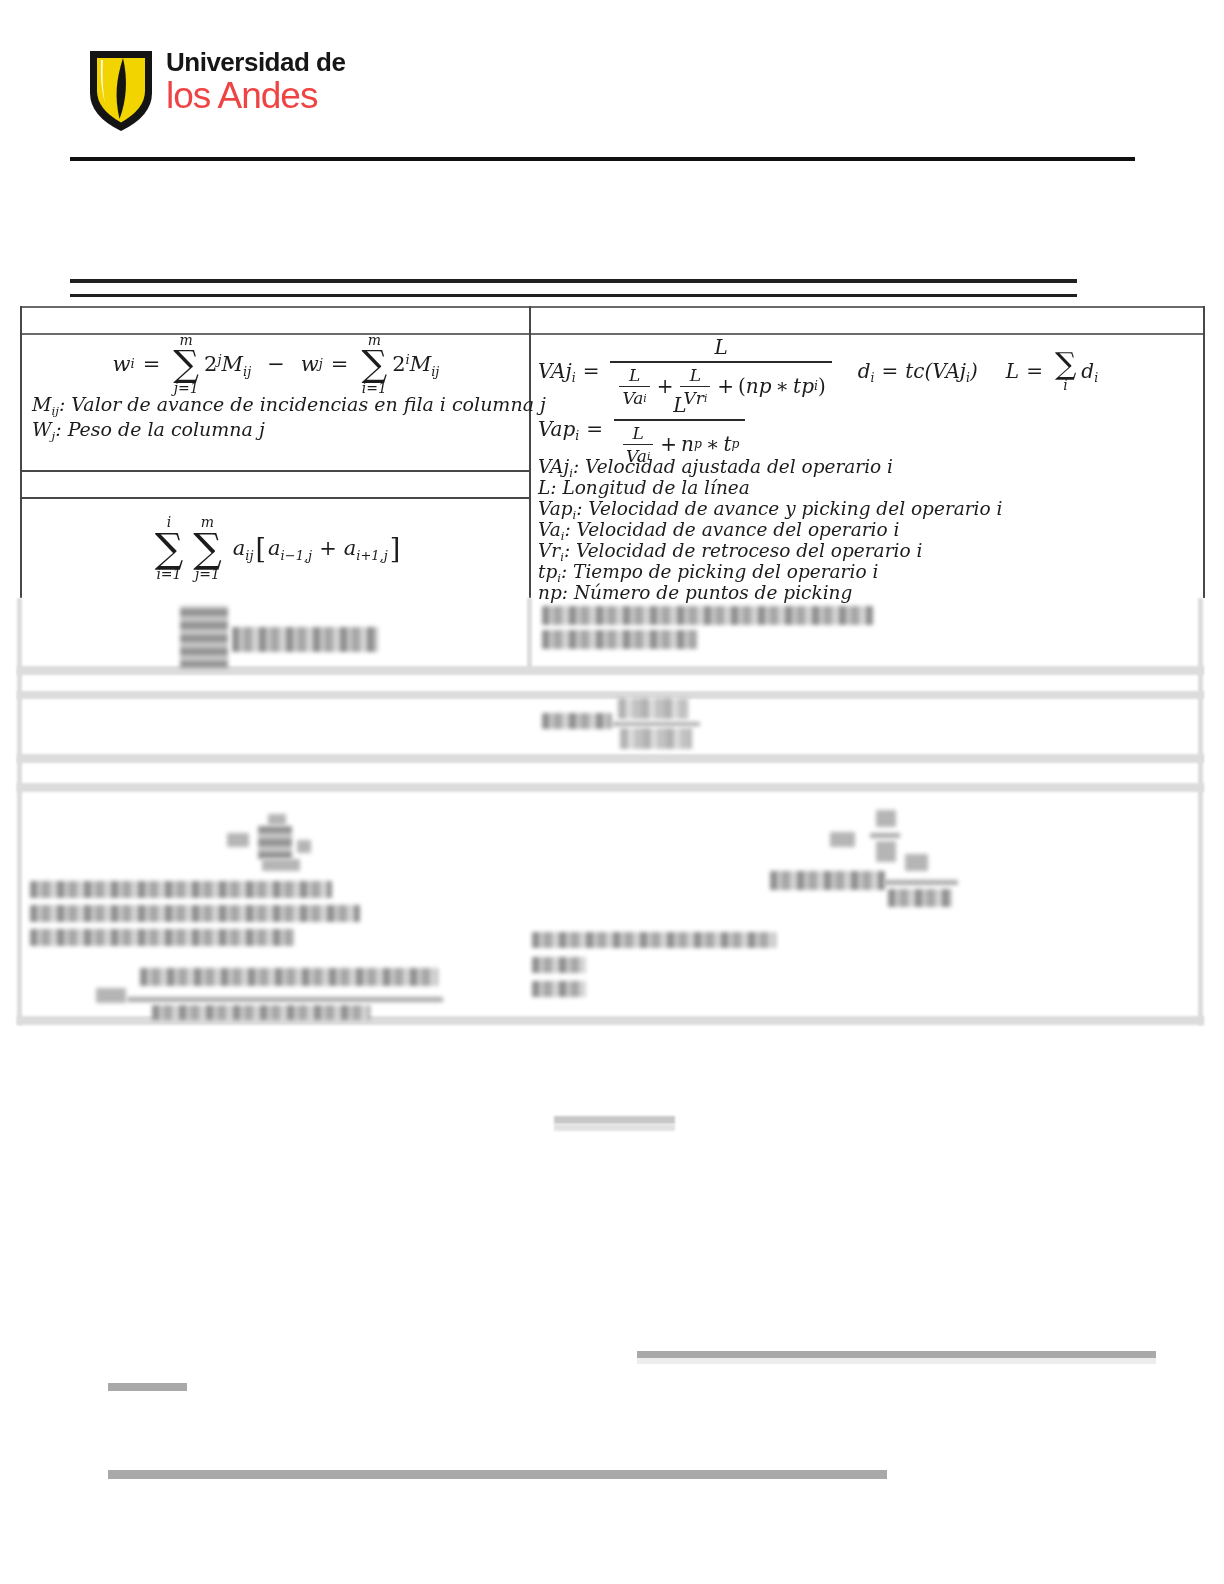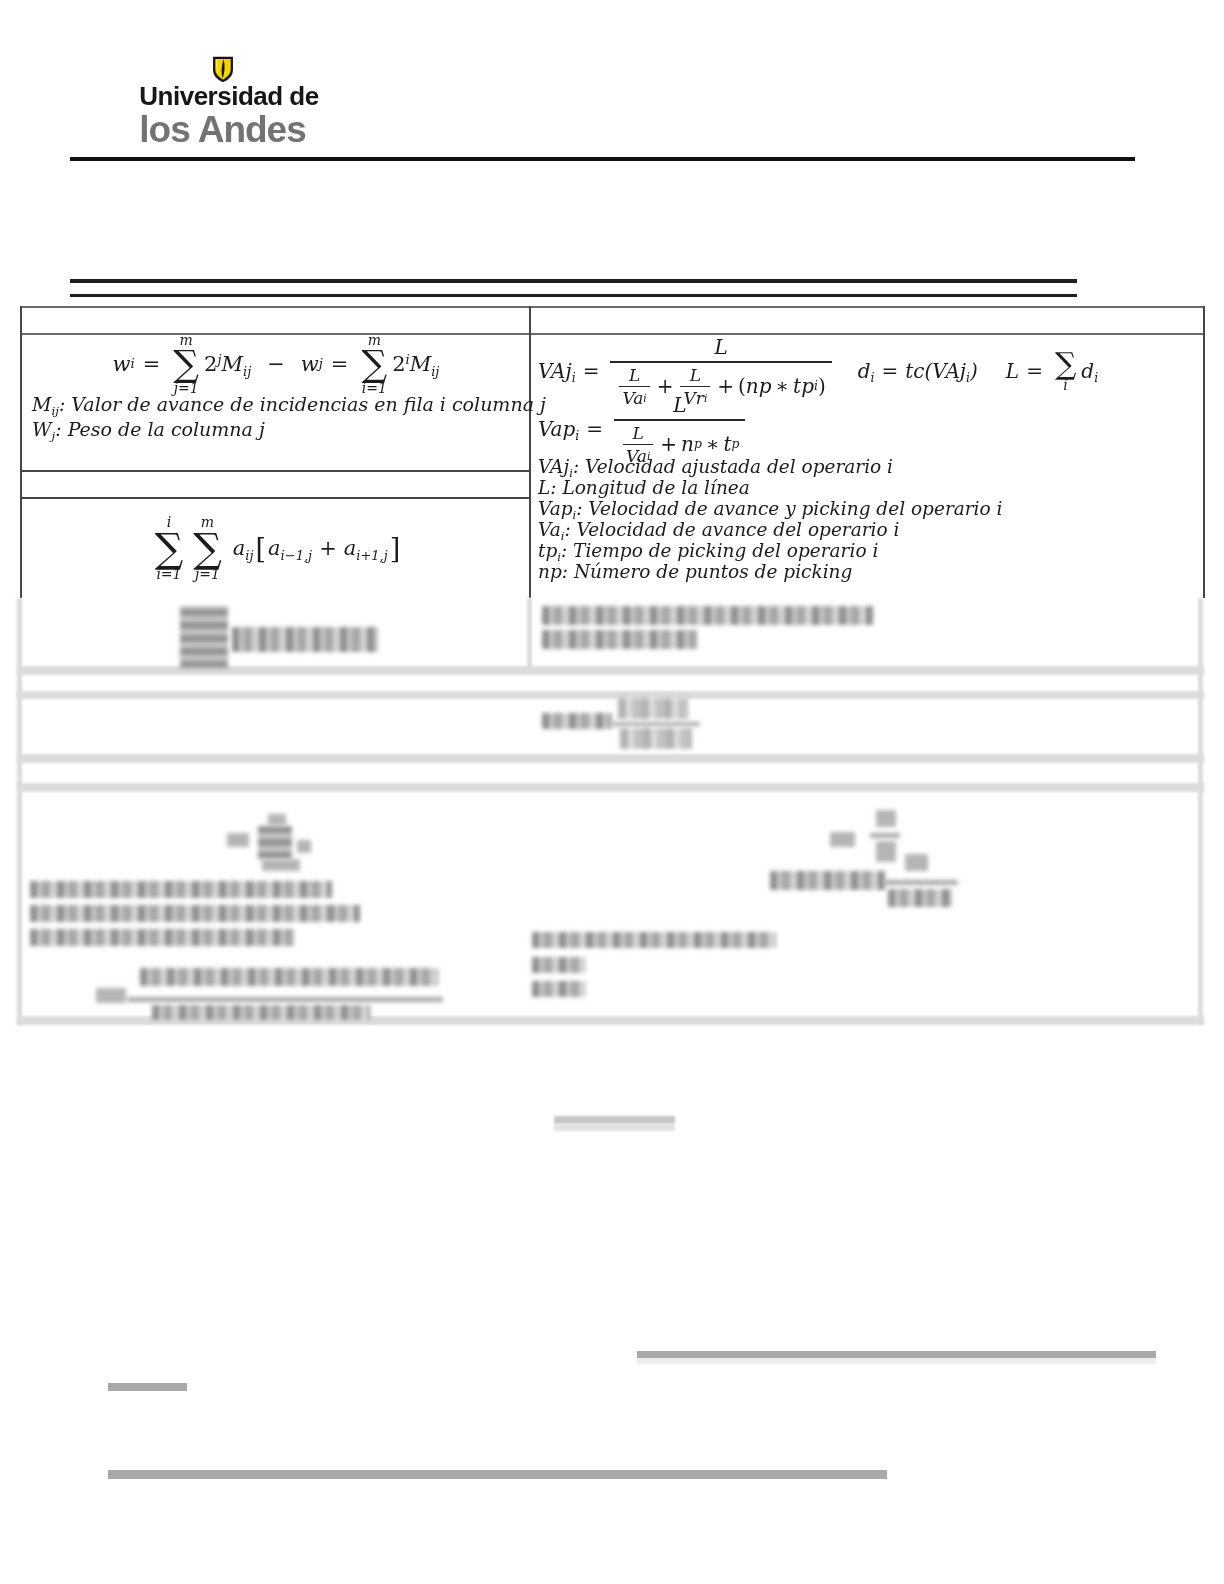--- a/index.html
+++ b/index.html
@@ -1,24 +1,24 @@
 <!DOCTYPE html>
 <html><head>
 <meta charset="utf-8">
 <style>
   html,body{margin:0;padding:0;background:#ffffff;}
   .page{position:relative;width:1224px;height:1584px;background:#fff;overflow:hidden;
         font-family:"Liberation Sans",sans-serif;color:#1b1b1b;}
   .abs{position:absolute;}
 
   
-  .logo{position:absolute;left:88px;top:56px;width:270px;height:92px;display:flex;align-items:center;flex-direction:column;}
+  .logo{position:absolute;left:88px;top:49px;width:270px;height:92px;display:flex;align-items:flex-start;}
   .logo-text{margin-left:12px;line-height:1;}
   .logo-l1{font-size:26px;font-weight:700;letter-spacing:-0.5px;color:#161616;}
-  .logo-l2{font-size:37px;font-weight:700;letter-spacing:-1px;color:#737373;margin-top:2px;}
+  .logo-l2{font-size:37px;font-weight:400;letter-spacing:-1px;color:#ef4444;margin-top:2px;}
 
   
   .rule-header{position:absolute;left:70px;top:157px;width:1065px;height:4px;background:#101010;}
   .rule-double{position:absolute;left:70px;top:279px;width:1007px;height:11px;
                border-top:4px solid #202020;border-bottom:3px solid #202020;}
 
   
   .bd{position:absolute;background:#6a6a6a;}
   .bdv{position:absolute;background:#474747;}
   .bl{position:absolute;background:#dcdcdc;filter:blur(0.8px);}
@@ -201,20 +201,21 @@
           <sub>p</sub>
       </span>
     </span>
   </div>
 
   <div class="abs fml deflist" style="left:538px;top:456px;font-size:18.5px;line-height:21px;">
     <div class="defline"><i>VAj</i><sub>i</sub><span>: Velocidad ajustada del operario i</span></div>
     <div class="defline"><i>L</i><sub></sub><span>: Longitud de la línea</span></div>
     <div class="defline"><i>Vap</i><sub>i</sub><span>: Velocidad de avance y picking del operario i</span></div>
     <div class="defline"><i>Va</i><sub>i</sub><span>: Velocidad de avance del operario i</span></div>
+    <div class="defline"><i>Vr</i><sub>i</sub><span>: Velocidad de retroceso del operario i</span></div>
     <div class="defline"><i>tp</i><sub>i</sub><span>: Tiempo de picking del operario i</span></div>
     <div class="defline"><i>np</i><sub></sub><span>: Número de puntos de picking</span></div>
   </div>
 
   <div class="bz t-blob" style="left:180px;top:606px;width:48px;height:62px;"></div>
   <div class="bz t-run" style="left:232px;top:627px;width:146px;height:25px;"></div>
 
   <div class="bz t-run" style="left:542px;top:606px;width:331px;height:19px;"></div>
   <div class="bz t-run" style="left:542px;top:630px;width:155px;height:19px;"></div>
 

